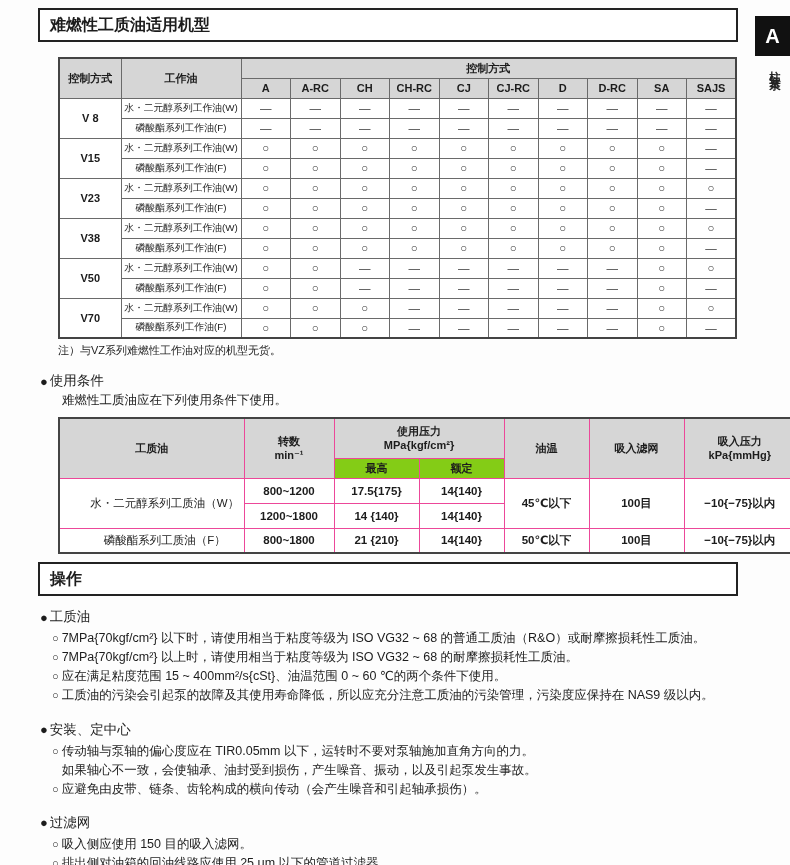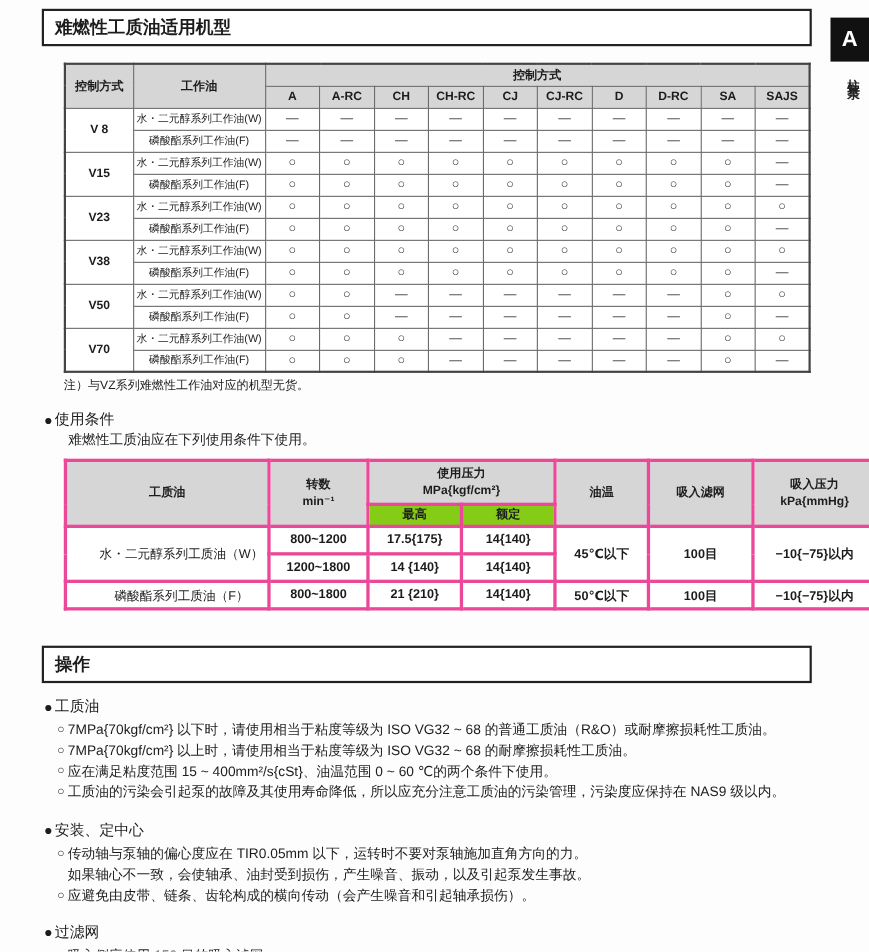--- a/index.html
+++ b/index.html
@@ -34,21 +34,21 @@
 
   
   .sec-heading { display:flex; align-items:center; margin:14px 0 2px 40px; }
   .sec-heading .bullet { font-size:13px; margin-right:2px; }
   .sec-heading .sec-title { font-weight:normal; font-size:13.5px; }
   .intro-line { margin:1px 0 0 62px; font-size:12.5px; }
 
   
   .t2 { border-collapse:collapse; table-layout:fixed; width:677px; margin:8px 55px 0 58px;
     border:2px solid #444; background:#fff; }
-  .t2 th,.t2 td { border:3px solid #ec4899; text-align:center; padding:1px 2px; overflow:hidden; }
+  .t2 th,.t2 td { border:1px solid #ec4899; text-align:center; padding:1px 2px; overflow:hidden; }
   .t2 thead th { background:#d6d6d6; font-weight:bold; font-size:11px; line-height:1.3; }
   .t2 thead tr.subrow th { background:#84cc16; height:20px; }
   .t2 thead tr:first-child th { height:40px; }
   .t2 tbody td { height:25px; font-size:11.5px; font-weight:bold; white-space:nowrap; }
   .t2 tbody td.fluid { font-weight:normal; font-size:11.5px;padding-left:28px; }
 
   
   .op-wrap { margin:12px 48px 0 52px; }
   .op-section { margin-bottom:16px; }
   .op-section .sec-heading { margin-left:-12px; margin-top:0; margin-bottom:3px; }
@@ -319,21 +319,21 @@
         <td>800~1800</td>
         <td>21 {210}</td>
         <td>14{140}</td>
         <td>50℃以下</td>
         <td>100目</td>
         <td>−10{−75}以内</td>
       </tr>
     </tbody>
   </table>
 
-  <div class="box-title" style="margin-top:32px">操作</div>
+  <div class="box-title" style="margin-top:8px">操作</div>
 
   <div class="op-wrap">
       <div class="op-section">
         <div class="sec-heading">
           <span class="bullet">●</span>
           <span class="sec-title">工质油</span>
         </div>
         <div class="op-item">
           <span class="circle-marker">○</span>
           <span class="item-text">7MPa{70kgf/cm²} 以下时，请使用相当于粘度等级为 ISO VG32 ~ 68 的普通工质油（R&amp;O）或耐摩擦损耗性工质油。</span>

